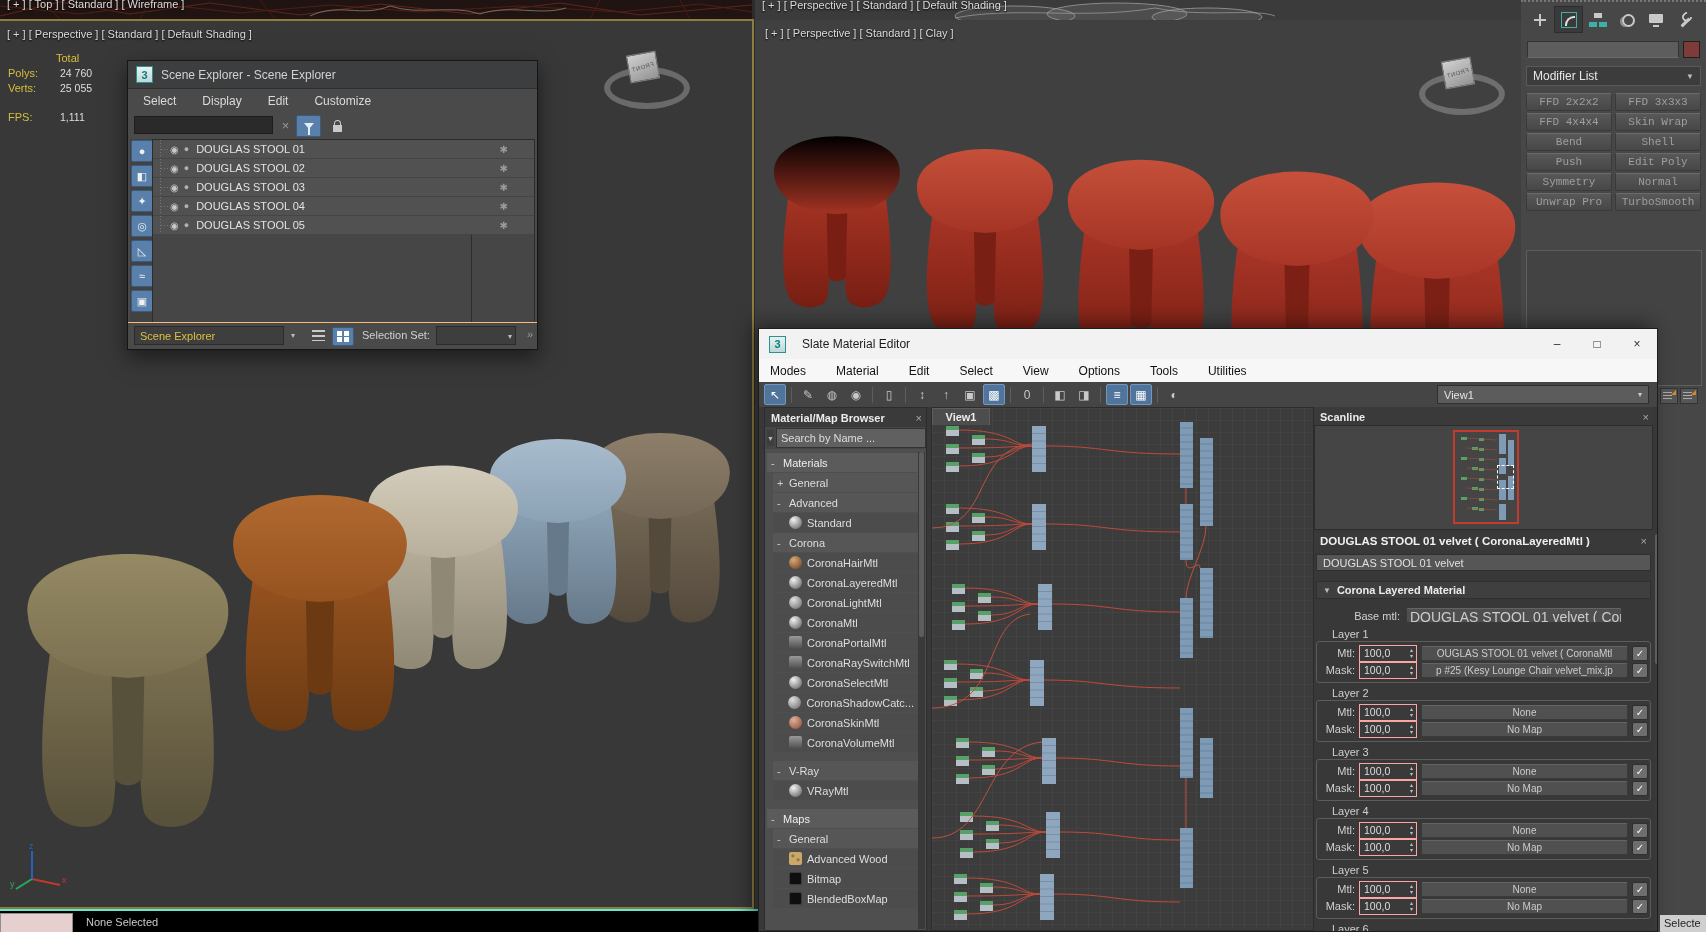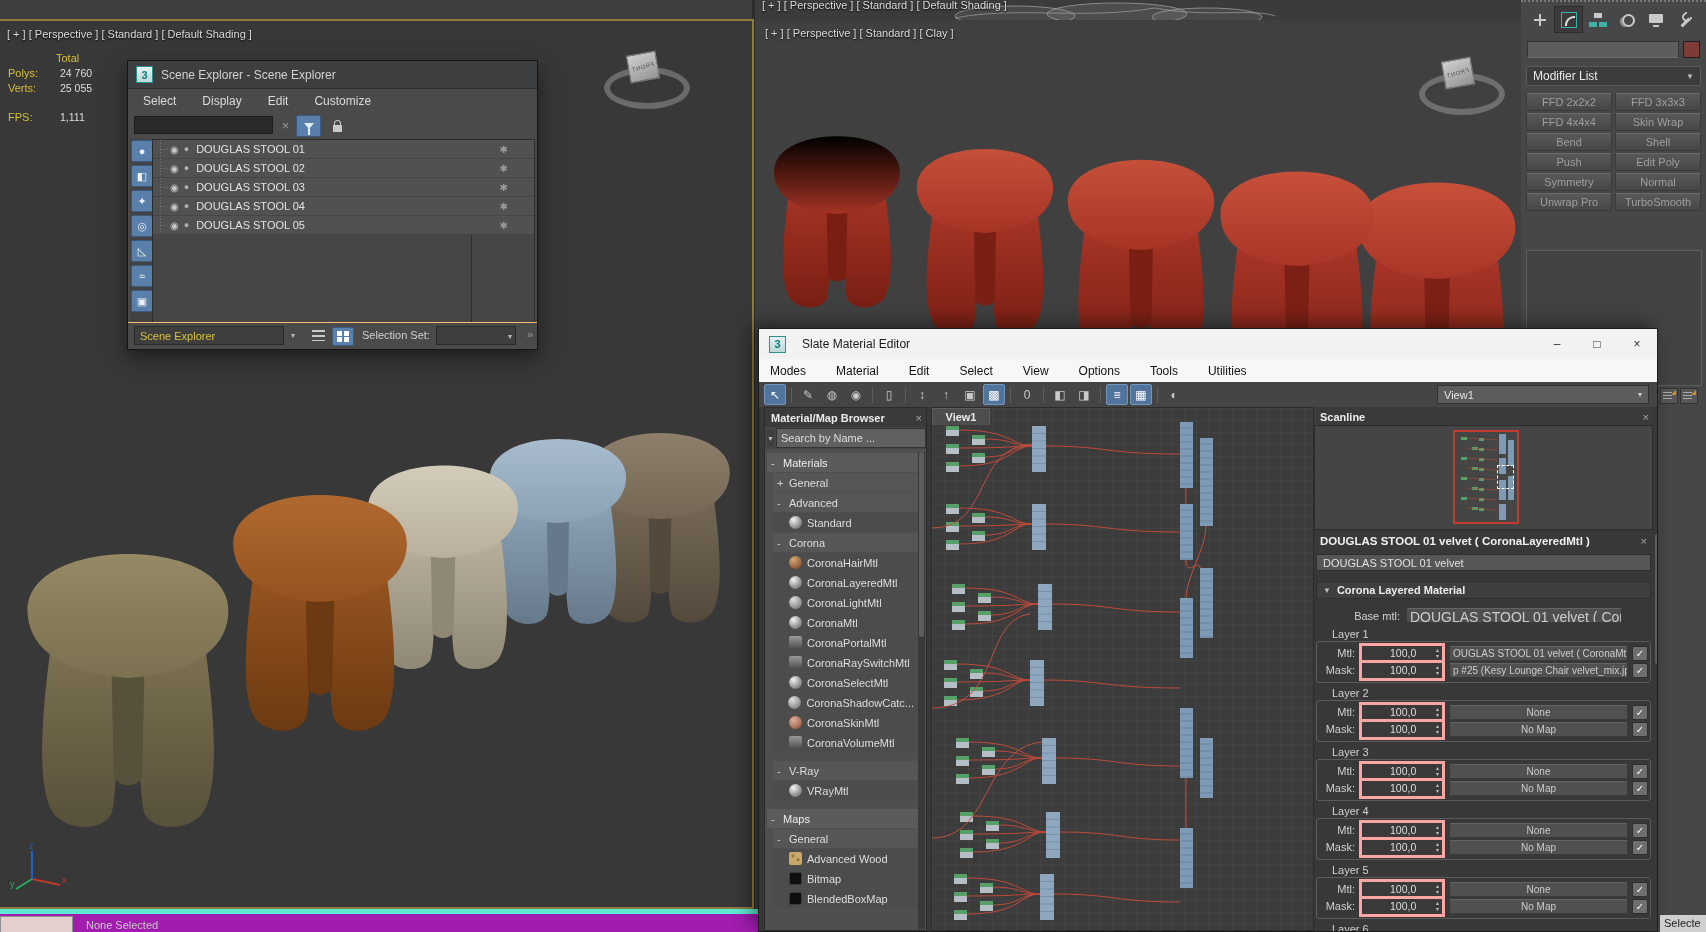--- a/index.html
+++ b/index.html
@@ -100,21 +100,21 @@
   .ico-motion::before{content:"";position:absolute;left:4px;top:3px;width:9px;height:9px;border:2px solid #c9c9c9;border-radius:50%;box-shadow:-3px 1px 0 -1px #8f8f8f;}
   .ico-disp::before{content:"";position:absolute;left:2px;top:3px;width:14px;height:9px;background:#c9c9c9;border-radius:1px;}
   .ico-disp::after{content:"";position:absolute;left:6px;bottom:2px;width:6px;height:2px;background:#c9c9c9;}
   .ico-wrench::before{content:"";position:absolute;left:8px;top:6px;width:3px;height:11px;background:#c9c9c9;transform:rotate(45deg);}
   .ico-wrench::after{content:"";position:absolute;right:2px;top:1px;width:6px;height:6px;border:2px solid #c9c9c9;border-radius:50%;border-top-color:transparent;transform:rotate(45deg);}
   .cmd-name{position:absolute;left:6px;top:39px;width:152px;height:17px;background:#5d5d5d;border:1px solid #333;border-bottom-color:#6a6a6a;box-sizing:border-box;}
   .cmd-swatch{position:absolute;left:162px;top:39px;width:17px;height:17px;background:#7e3c38;border:1px solid #1f1f1f;box-sizing:border-box;}
   .cmd-drop{position:absolute;left:5px;top:64px;width:175px;height:20px;background:#3c3c3c;border:1px solid #5a5a5a;box-sizing:border-box;display:flex;align-items:center;justify-content:space-between;padding:0 6px;color:#e8e8e8;font-size:12px;}
   .cmd-drop .da{font-size:8px;color:#bbb;}
   .cmd-grid{position:absolute;left:5px;top:91px;width:176px;display:grid;grid-template-columns:86px 86px;gap:2px 3px;}
-  .modbtn{height:18px;background:linear-gradient(#585858,#474747);border:1px solid #3a3a3a;border-top-color:#6a6a6a;border-radius:2px;color:#9f9f9f;font-size:11px;font-family:Liberation Sans, sans-serif;padding:0;}
+  .modbtn{height:18px;background:linear-gradient(#585858,#474747);border:1px solid #3a3a3a;border-top-color:#6a6a6a;border-radius:2px;color:#9f9f9f;font-size:11px;font-family:Liberation Mono, monospace;padding:0;}
   .cmd-stack{position:absolute;left:5px;top:248px;width:174px;height:134px;background:#434343;border:1px solid #5e5e5e;}
   .mini-ico{position:absolute;width:16px;height:14px;background:#565656;border:1px solid #333;}
   .mini-ico::after{content:"";position:absolute;right:1px;top:1px;width:5px;height:5px;background:#d08a2a;clip-path:polygon(0 100%,100% 0,100% 100%);}
   .mini-ico i{position:absolute;left:2px;top:3px;width:9px;height:8px;background:
      repeating-linear-gradient(to bottom,#aaa 0 1px,transparent 1px 3px);}
 
   
   #slate{left:758px;top:328px;width:900px;height:604px;background:#3f3f3f;border:1px solid #1d1d1d;box-shadow:-6px -4px 18px rgba(0,0,0,.45);z-index:30;box-sizing:border-box;overflow:hidden;}
   .sl-title{position:absolute;left:0;top:0;right:0;height:30px;background:#f2f2f2;display:flex;align-items:center;padding-left:10px;color:#111;}
   .sl-title .wtitle{color:#1a1a1a;}
@@ -171,41 +171,50 @@
   .p-roll .tri{font-size:8px;color:#bbb;font-weight:normal;}
   .p-base{position:absolute;left:0;top:200px;right:0;height:17px;display:flex;align-items:center;}
   .p-base .blab{width:86px;text-align:right;color:#d0d0d0;}
   .p-base .bbtn{margin-left:6px;width:216px;height:15px;background:#4f4f4f;border:1px solid #3a3a3a;border-top-color:#646464;border-radius:2px;color:#cccccc;font-size:14px;font-family:"Liberation Sans",sans-serif;white-space:nowrap;overflow:hidden;padding:0 3px;}
   .layers{position:absolute;left:0;top:221px;right:0;bottom:0;overflow:hidden;}
   .layer{margin-bottom:4px;}
   .layer-name{margin-left:18px;height:13px;color:#d0d0d0;}
   .layer-box{border:1px solid #5c5c5c;border-radius:3px;margin:0 2px;padding:2px 2px 3px 2px;}
   .lrow{display:flex;align-items:center;height:16px;margin:1px 0;gap:4px;}
   .llab{width:36px;text-align:right;color:#d0d0d0;}
-  .spinfield{width:56px;height:15px;background:#3a3a3a;border:3px solid #fca5a5;display:flex;align-items:center;padding-left:24px;}
+  .spinfield{width:56px;height:15px;background:#3a3a3a;border:1px solid #fca5a5;display:flex;align-items:center;}
   .sval{flex:1;padding-left:4px;color:#dedede;font-size:10.5px;}
   .spin{width:9px;display:flex;flex-direction:column;align-items:center;}
   .spin i{font-style:normal;font-size:6px;line-height:6px;color:#c0c0c0;}
   .lbtn{flex:1;height:15px;background:#505050;border:1px solid #3a3a3a;border-top-color:#646464;border-radius:2px;color:#cccccc;font-size:10px;font-family:"Liberation Sans",sans-serif;white-space:nowrap;overflow:hidden;text-align:center;padding:0 3px;}
   .chk{width:14px;height:13px;background:#6e6e6e;border:1px solid #2f2f2f;border-radius:2px;color:#fff;font-size:10px;line-height:13px;text-align:center;flex:0 0 14px;}
   .p-scroll{position:absolute;left:896px;top:125px;width:6px;bottom:2px;background:#3a3a3a;}
   .p-scroll i{position:absolute;left:0;top:2px;width:6px;height:130px;background:#5d5d5d;border-radius:2px;}
 
   
-  #statusbar{left:0;top:909px;width:758px;height:23px;background:#a21caf;border-top:5px solid #5eead4;box-sizing:border-box;}
+  #statusbar{left:0;top:909px;width:758px;height:23px;background:#000000;border-top:2px solid #5eead4;box-sizing:border-box;}
   .pinkbox{position:absolute;left:0;top:2px;width:73px;height:20px;background:#e6cfcf;border:1px solid #8f8f8f;box-sizing:border-box;}
   .nonesel{position:absolute;left:86px;top:5px;color:#c8c8c8;}
   #selfrag{left:1660px;top:915px;width:46px;height:17px;background:#cfcfcf;color:#222;padding-left:4px;line-height:17px;overflow:hidden;z-index:31;}
   #watermark{left:1278px;top:662px;z-index:40;font-size:62px;font-weight:800;letter-spacing:1px;color:rgba(190,190,190,.5);font-family:"Liberation Sans",sans-serif;}
 </style>
 </head>
 <body>
 
 <div id="app">
 
+  <div class="abs" id="vp-topstrip">
+    <svg width="752" height="19">
+      <path d="M0,16 L60,2 L130,14 L210,3 L300,15 L380,4 L470,14 L560,3 L640,15 L752,5" stroke="#5f241b" fill="none"></path>
+      <path d="M0,6 L80,14 L160,4 L240,13 L330,5 L420,12 L520,6 L620,12 L700,4 L752,12" stroke="#521d15" fill="none"></path>
+      <path d="M40,0 L60,19 M150,0 L140,19 M260,0 L275,19 M600,0 L590,19 M680,0 L690,19" stroke="#4a1a12" fill="none"></path>
+      <path d="M310,16 C340,2 360,18 390,6 C420,16 450,4 480,14 C510,4 540,16 566,8" stroke="#8a7d6e" fill="none" opacity=".8"></path>
+    </svg>
+    <span class="vplabel">[ + ] [ Top ] [ Standard ] [ Wireframe ]</span>
+  </div>
 
   <div class="abs" id="vp-topstrip2">
     <svg width="766" height="20">
       <ellipse cx="260" cy="16" rx="60" ry="10" stroke="#9aa0a4" fill="rgba(150,150,150,.2)" opacity=".8"></ellipse>
       <ellipse cx="362" cy="14" rx="70" ry="11" stroke="#9aa0a4" fill="rgba(150,150,150,.25)" opacity=".8"></ellipse>
       <ellipse cx="452" cy="17" rx="55" ry="9" stroke="#9aa0a4" fill="rgba(150,150,150,.2)" opacity=".8"></ellipse>
       <path d="M200,18 C260,6 330,20 400,8 C450,18 500,8 520,16" stroke="#aab0b4" fill="none" opacity=".6"></path>
     </svg>
     <span class="vplabel" style="top:-1px">[ + ] [ Perspective ] [ Standard ] [ Default Shading ]</span>
   </div>

